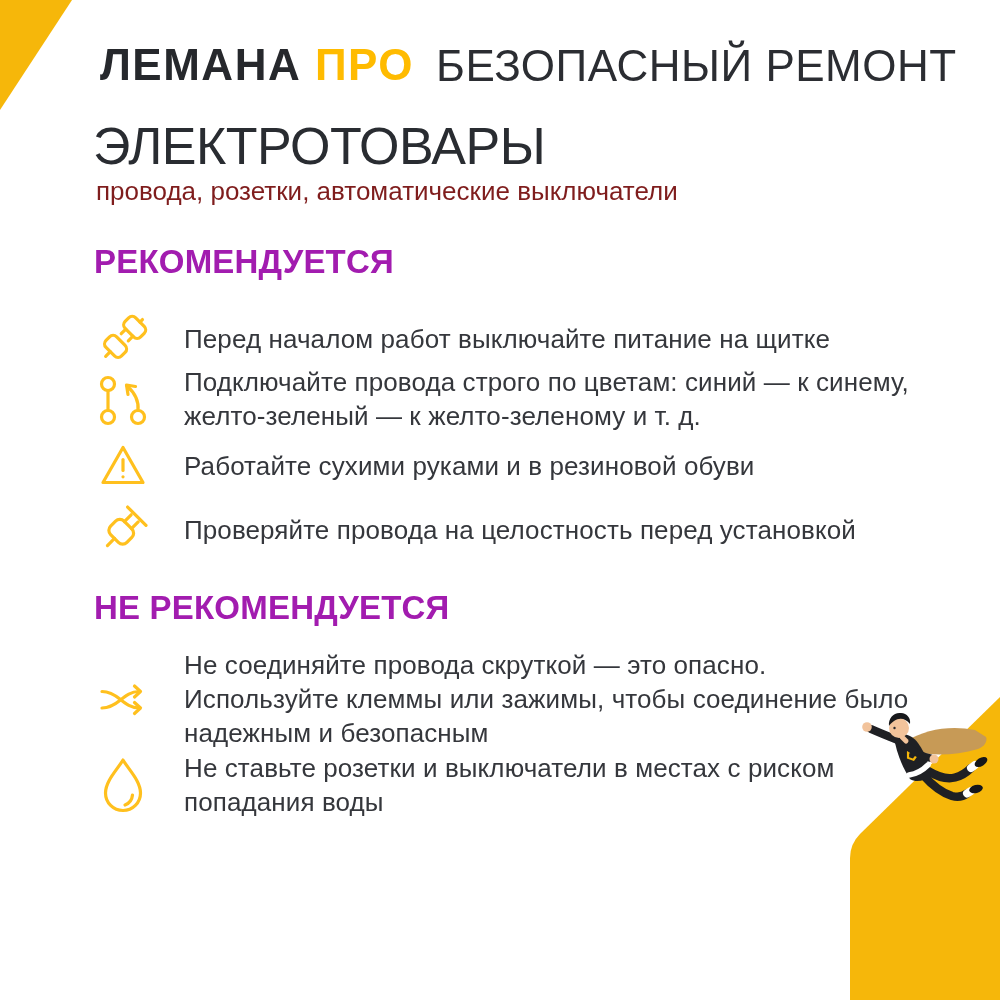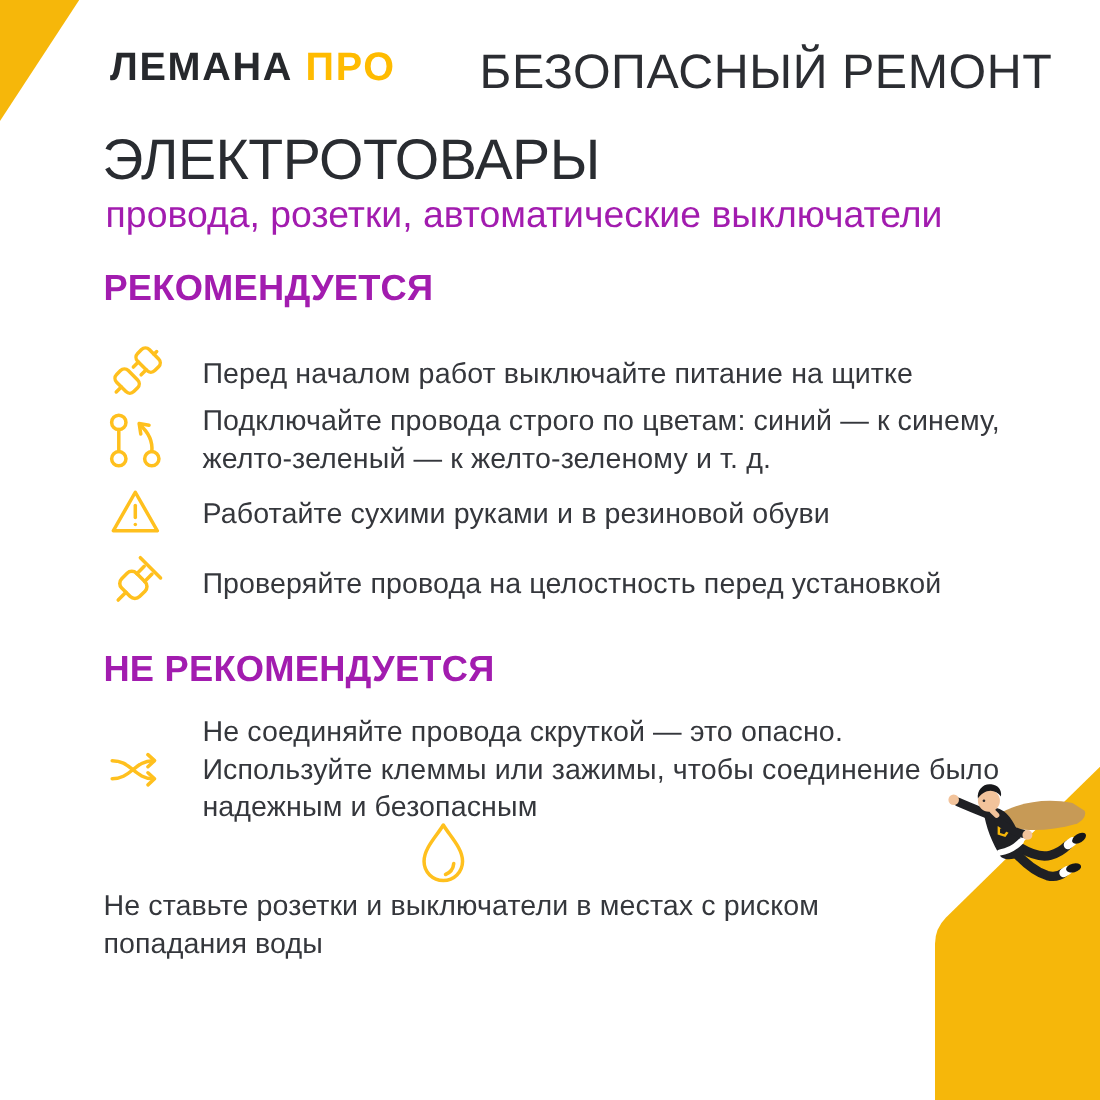--- a/index.html
+++ b/index.html
@@ -5,53 +5,53 @@
   html,body{margin:0;padding:0;background:#ffffff;}
   .poster{
     position:relative;width:1000px;height:1000px;background:#ffffff;overflow:hidden;
     font-family:"Liberation Sans",sans-serif;color:#2b2d32;
   }
   .corner{position:absolute;display:block;}
   .corner.tl{left:0;top:0;}
   .corner.br{left:850px;top:697px;}
 
   .brand-logo{
-    position:absolute;left:100px;top:40px;font-size:36px;font-weight:bold;
+    position:absolute;left:100px;top:40px;font-size:44px;font-weight:bold;
     letter-spacing:1.5px;color:#26282c;white-space:nowrap;
   }
   .brand-logo .accent{color:#FFBB00;}
   .poster-title{
     position:absolute;left:436px;top:41px;font-size:44px;font-weight:normal;
     letter-spacing:0.5px;color:#2b2d32;white-space:nowrap;
   }
   .category-title{
     position:absolute;left:93px;top:116px;font-size:52px;font-weight:normal;
     letter-spacing:-0.5px;color:#292c31;white-space:nowrap;
   }
   .category-subtitle{
-    position:absolute;left:96px;top:176px;font-size:34px;color:#a21caf;white-space:nowrap;
+    position:absolute;left:96px;top:176px;font-size:26px;color:#7f1d1d;white-space:nowrap;
   }
   .section-heading{
     position:absolute;left:94px;font-size:33px;font-weight:bold;color:#a21caf;
     letter-spacing:0.2px;white-space:nowrap;
   }
   #heading-recommended{top:243px;}
   #heading-not-recommended{top:589px;text-align:center;}
 
   .item{position:absolute;left:94px;display:flex;align-items:center;}
   .icon-box{flex:0 0 58px;width:58px;display:flex;justify-content:center;align-items:center;margin-right:32px;}
   .item-text{
     font-size:26px;line-height:34px;color:#35373c;white-space:pre-line;letter-spacing:0.1px;
   }
   #item-r1{top:308px;height:62px;}
   #item-r2{top:366px;height:66px;align-items:center;}
   #item-r3{top:437px;height:58px;}
   #item-r4{top:498px;height:64px;}
   #item-n1{top:644px;height:110px;}
-  #item-n2{top:744px;height:82px;flex-direction:column;}
+  #item-n2{top:744px;height:82px;}
 
   .ic{stroke:#FFC01E;fill:none;stroke-width:3.2;stroke-linecap:round;stroke-linejoin:round;}
 </style>
 </head>
 <body>
 
 <div class="poster">
 
   <svg class="corner tl" width="72" height="110" viewBox="0 0 72 110">
     <polygon points="0,0 72,0 0,110" fill="#F6B70A"></polygon>

